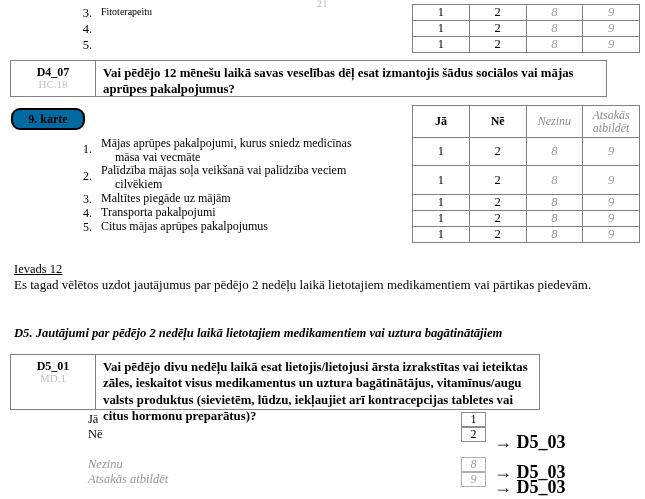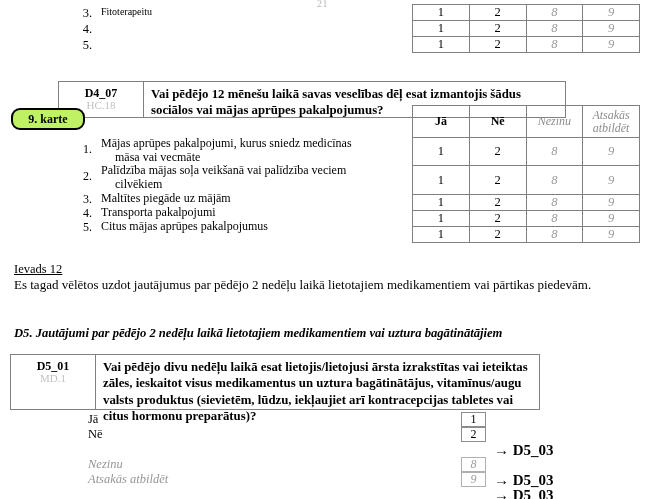--- a/index.html
+++ b/index.html
@@ -124,24 +124,23 @@
   .qbox .qtext {
     flex: 1 1 auto;
     font-weight: bold;
     font-size: 12.8px;
     line-height: 1.27;
     padding: 4px 6px 3px 7px;
   }
 
   #d4-07-box {
     left: 10px;
-    top: 81px;
-    width: 508px;
+    top: 60px;
+    width: 597px;
     height: 37px;
-    margin-left: 48px;
   }
   #d5-01-box {
     left: 10px;
     top: 354px;
     width: 530px;
     height: 56px;
   }
 
   
   .card-marker {
@@ -151,21 +150,21 @@
     width: 74px;
     height: 22px;
     border: 2px solid #000000;
     border-radius: 9px;
     box-sizing: border-box;
     font-size: 12px;
     font-weight: bold;
     display: flex;
     align-items: center;
     justify-content: center;
-    background: #bef264;
+    background: #0369a1;
   }
 
   
   .karte-list {
     position: absolute;
     left: 66px;
     top: 137px;
     width: 340px;
   }
   .karte-list .item-row.r1 { height: 27px; }
@@ -274,22 +273,22 @@
     line-height: 13px;
   }
   .opt-box.muted {
     color: #9d9d9d;
     font-style: italic;
     border-color: #b0b0b0;
   }
   .opt-skip {
     position: absolute;
     left: 494px;
-    top: 16px;
-    font-size: 15px;
+    top: 8px;
+    font-size: 18px;
     line-height: 15px;
     font-weight: bold;
   }
 </style>
 </head>
 <body>
 
 <div class="page">
 
   <div class="page-number">21</div>

